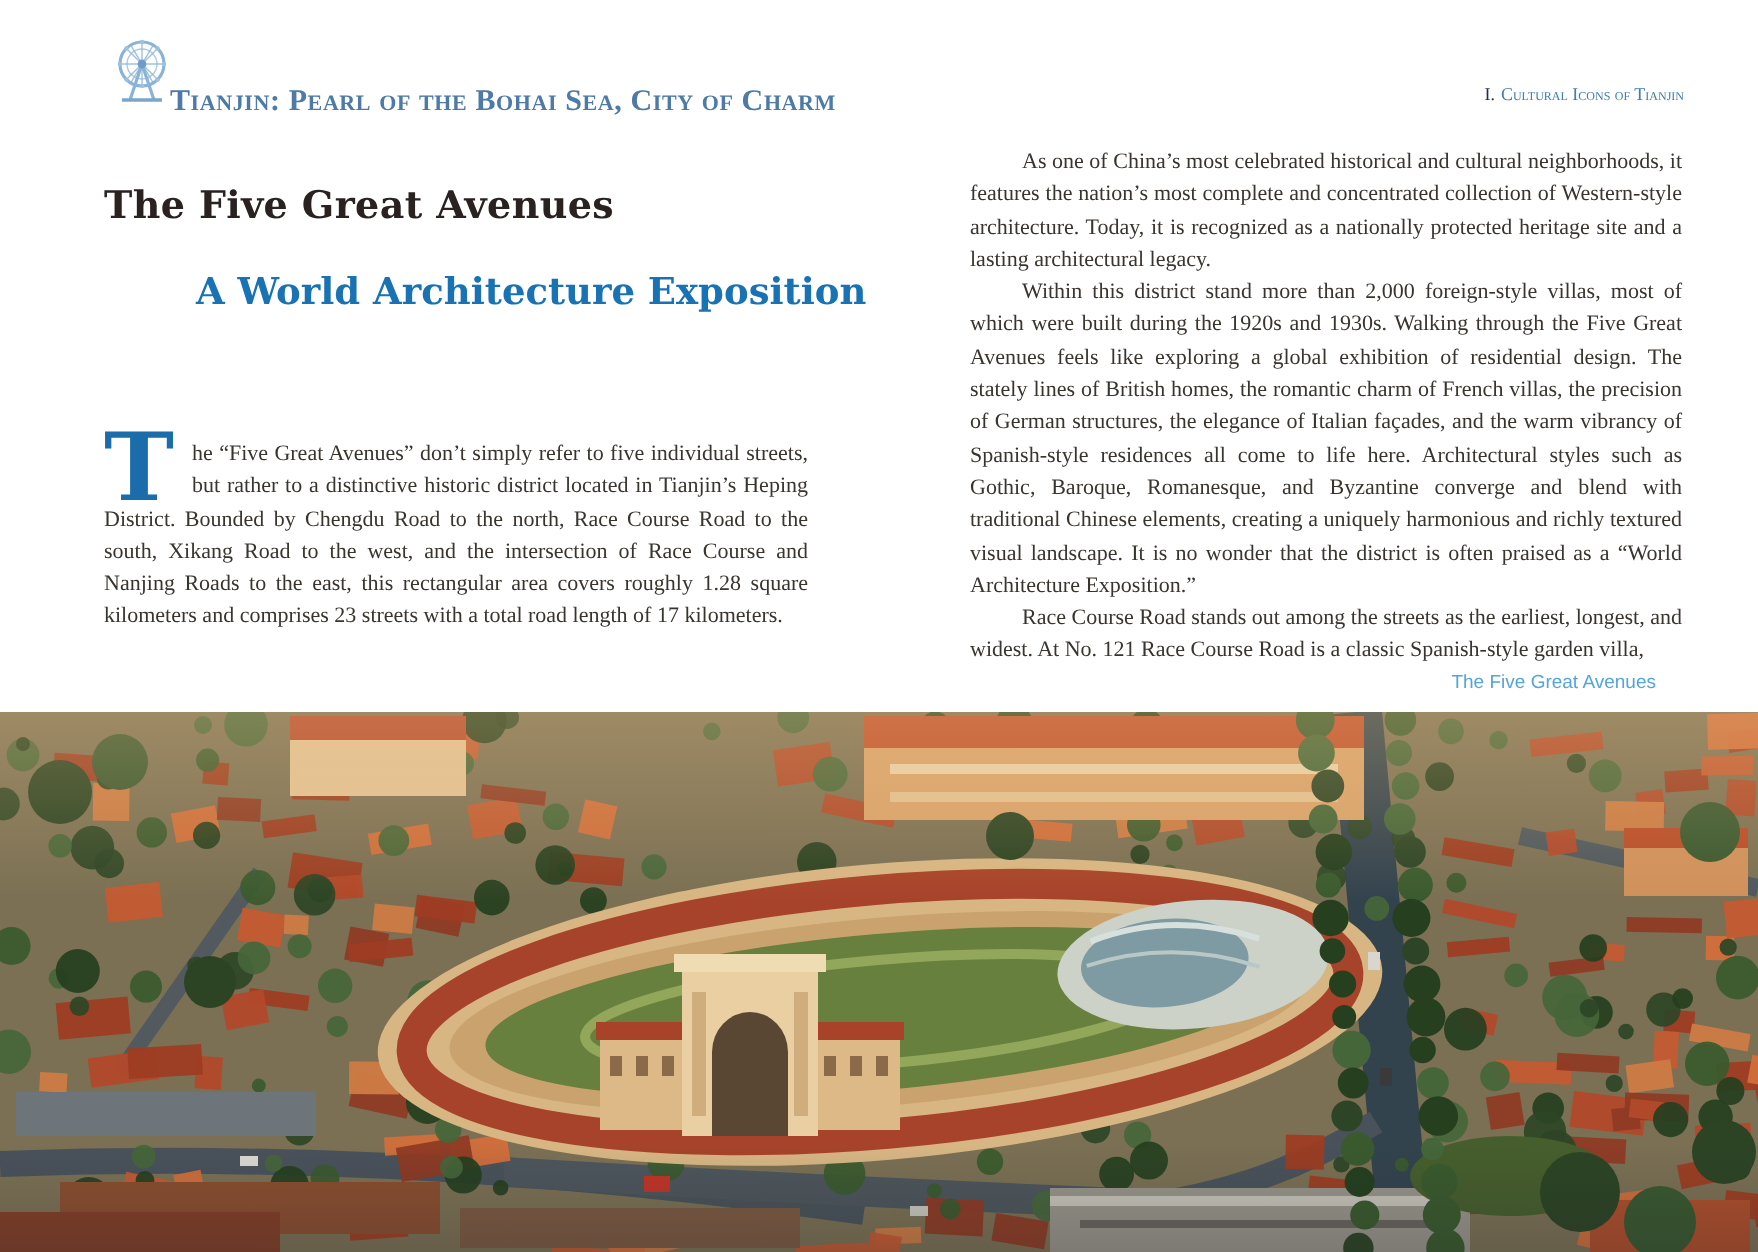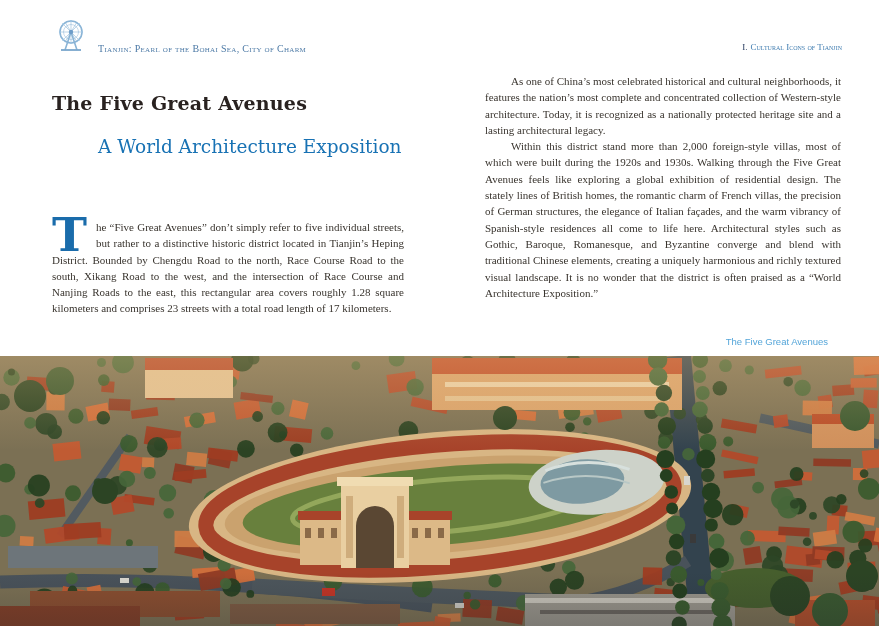--- a/index.html
+++ b/index.html
@@ -1,30 +1,30 @@
 <!DOCTYPE html>
 <html><head>
 <meta charset="utf-8">
 <style>
   html,body{margin:0;padding:0;background:#e8e8e8}
   .spread{position:relative;width:879px;height:626px;background:#ffffff;overflow:hidden;
           font-family:"Liberation Serif",serif}
   
   .brand-logo{position:absolute;left:55px;top:18px}
-  .brand-text{position:absolute;left:98px;top:43px;font-variant:small-caps;font-weight:400;
-              font-size:10px;letter-spacing:.3px;color:#4d7aa6;white-space:nowrap}
+  .brand-text{position:absolute;left:85px;top:43px;font-variant:small-caps;font-weight:700;
+              font-size:15px;letter-spacing:.3px;color:#4d7aa6;white-space:nowrap}
   .chapter{position:absolute;top:42px;right:37px;font-variant:small-caps;font-weight:400;
            font-size:9px;white-space:nowrap}
   .chapter .num{color:#1a2f55;margin-right:3px}
   .chapter .ttl{color:#3f7cb0}
   
   .title{position:absolute;left:52px;top:92px;margin:0;font-family:"DejaVu Serif",serif;
          font-size:19px;font-weight:700;color:#292220;letter-spacing:.2px}
   .subtitle{position:absolute;left:98px;top:136px;margin:0;font-family:"DejaVu Serif",serif;
-            font-size:18.5px;font-weight:400;color:#1872b4}
+            font-size:18.5px;font-weight:700;color:#1872b4}
   
   .col{position:absolute;font-size:11px;line-height:16.3px;color:#39342e;text-align:justify}
   .col-left{left:52px;top:219px;width:352px}
   .col-right{left:485px;top:73px;width:356px}
   .col-right p{margin:0;text-indent:26px}
   .dropcap{float:left;font-family:"DejaVu Serif",serif;font-weight:700;font-size:47px;
            line-height:30px;color:#1a6cab;margin:1px 9px 0 0}
   .caption{position:absolute;top:336px;right:51px;font-family:"Liberation Sans",sans-serif;
            font-size:9.5px;color:#54a5d9}
   
@@ -72,20 +72,21 @@
   <h1 class="title">The Five Great Avenues</h1>
   <h2 class="subtitle">A World Architecture Exposition</h2>
 
   <div class="col col-left">
     <p style="margin:0"><span class="dropcap">T</span><span>he “Five Great Avenues” don’t simply refer to five individual streets, but rather to a distinctive historic district located in Tianjin’s Heping District. Bounded by Chengdu Road to the north, Race Course Road to the south, Xikang Road to the west, and the intersection of Race Course and Nanjing Roads to the east, this rectangular area covers roughly 1.28 square kilometers and comprises 23 streets with a total road length of 17 kilometers.</span></p>
   </div>
 
   <div class="col col-right">
     <p>As one of China’s most celebrated historical and cultural neighborhoods, it features the nation’s most complete and concentrated collection of Western-style architecture. Today, it is recognized as a nationally protected heritage site and a lasting architectural legacy.</p>
     <p>Within this district stand more than 2,000 foreign-style villas, most of which were built during the 1920s and 1930s. Walking through the Five Great Avenues feels like exploring a global exhibition of residential design. The stately lines of British homes, the romantic charm of French villas, the precision of German structures, the elegance of Italian façades, and the warm vibrancy of Spanish-style residences all come to life here. Architectural styles such as Gothic, Baroque, Romanesque, and Byzantine converge and blend with traditional Chinese elements, creating a uniquely harmonious and richly textured visual landscape. It is no wonder that the district is often praised as a “World Architecture Exposition.”</p>
+    <p>Race Course Road stands out among the streets as the earliest, longest, and widest. At No. 121 Race Course Road is a classic Spanish-style garden villa,</p>
   </div>
 
   <div class="caption">The Five Great Avenues</div>
 
   <figure class="photo">
     <svg class="photo-svg" viewBox="0 0 879 270" preserveAspectRatio="none">
       <defs>
         <linearGradient id="haze" x1="0" y1="0" x2="0" y2="1">
           <stop offset="0" stop-color="#f2c98c" stop-opacity="0.30"></stop>
           <stop offset="0.35" stop-color="#f2c98c" stop-opacity="0"></stop>

